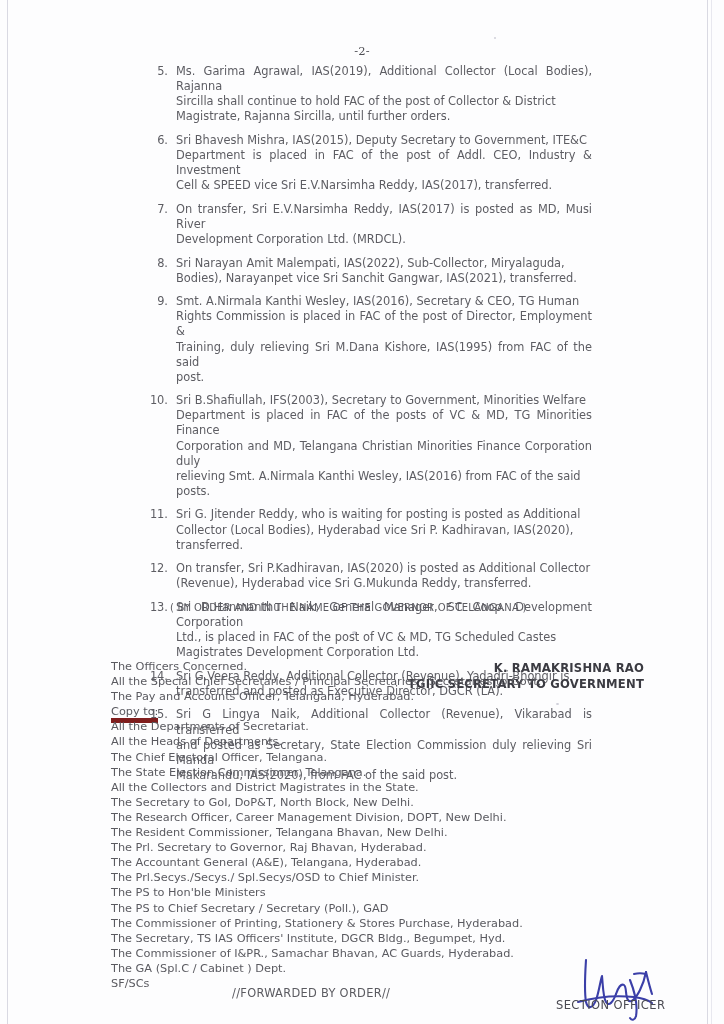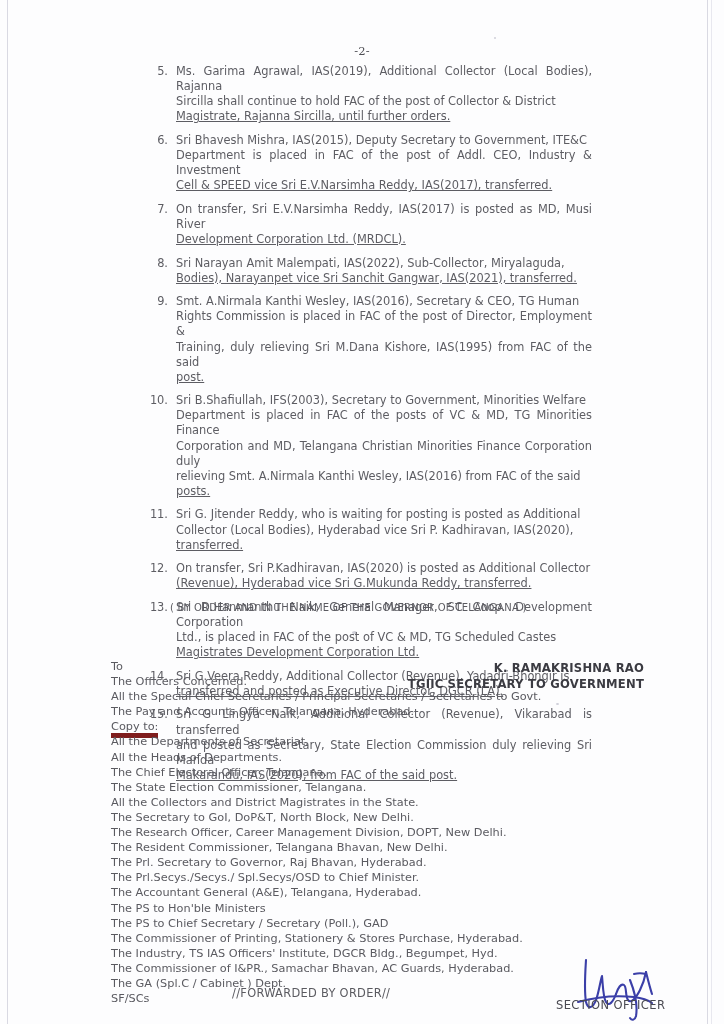--- a/index.html
+++ b/index.html
@@ -64,21 +64,21 @@
     box-sizing: border-box;
     font-size: 11.4px;
   }
   .clause-text {
     flex: 1 1 auto;
     text-align: justify;
     text-justify: inter-word;
     hyphens: none;
   }
   .clause-text > span { display: block; }
-  .clause-text .lastline { text-align: left; text-decoration: underline; }
+  .clause-text .lastline { text-align: left; }
 
   
   .order-line {
     position: absolute;
     top: 602px;
     left: 170px;
     font-size: 10px;
     letter-spacing: 0.25px;
     color: #5a5a60;
   }
@@ -253,40 +253,39 @@
     </div>
 
   <div class="order-line">( BY ORDER AND IN THE NAME OF THE GOVERNOR OF TELANGANA )</div>
 
   <div class="sig-block">
     <div>K. RAMAKRISHNA RAO</div>
     <div>TGIIC SECRETARY TO GOVERNMENT</div>
   </div>
 
   <div class="dist">
-      <div><span>To</span></div>
       <div><span>The Officers Concerned.</span></div>
       <div><span>All the Special Chief Secretaries / Principal Secretaries / Secretaries to Govt.</span></div>
       <div><span>The Pay and Accounts Officer, Telangana, Hyderabad.</span></div>
       <div class="underlined"><span>Copy to:</span></div>
       <div><span>All the Departments of Secretariat.</span></div>
       <div><span>All the Heads of Departments.</span></div>
       <div><span>The Chief Electoral Officer, Telangana.</span></div>
       <div><span>The State Election Commissioner, Telangana.</span></div>
       <div><span>All the Collectors and District Magistrates in the State.</span></div>
       <div><span>The Secretary to GoI, DoP&amp;T, North Block, New Delhi.</span></div>
       <div><span>The Research Officer, Career Management Division, DOPT, New Delhi.</span></div>
       <div><span>The Resident Commissioner, Telangana Bhavan, New Delhi.</span></div>
       <div><span>The Prl. Secretary to Governor, Raj Bhavan, Hyderabad.</span></div>
+      <div><span>The Accountant General (A&amp;E), Telangana, Hyderabad.</span></div>
       <div><span>The Prl.Secys./Secys./ Spl.Secys/OSD to Chief Minister.</span></div>
-      <div><span>The Accountant General (A&amp;E), Telangana, Hyderabad.</span></div>
       <div><span>The PS to Hon'ble Ministers</span></div>
       <div><span>The PS to Chief Secretary /  Secretary (Poll.), GAD</span></div>
       <div><span>The Commissioner of Printing, Stationery &amp; Stores Purchase, Hyderabad.</span></div>
-      <div><span>The Industry, TS IAS Officers' Institute, DGCR Bldg., Begumpet, Hyd.</span></div>
+      <div><span>The Secretary, TS IAS Officers' Institute, DGCR Bldg., Begumpet, Hyd.</span></div>
       <div><span>The Commissioner of I&amp;PR., Samachar Bhavan, AC Guards, Hyderabad.</span></div>
       <div><span>The GA (Spl.C / Cabinet ) Dept.</span></div>
       <div><span>SF/SCs</span></div>
     </div>
 
   <div class="forwarded">//FORWARDED BY ORDER//</div>
 
   <div class="so-wrap">
     <svg class="so-sign" width="120" height="72" viewBox="0 0 120 72">
       <g fill="none" stroke="#3b3fa8" stroke-width="2.1" stroke-linecap="round" stroke-linejoin="round">

